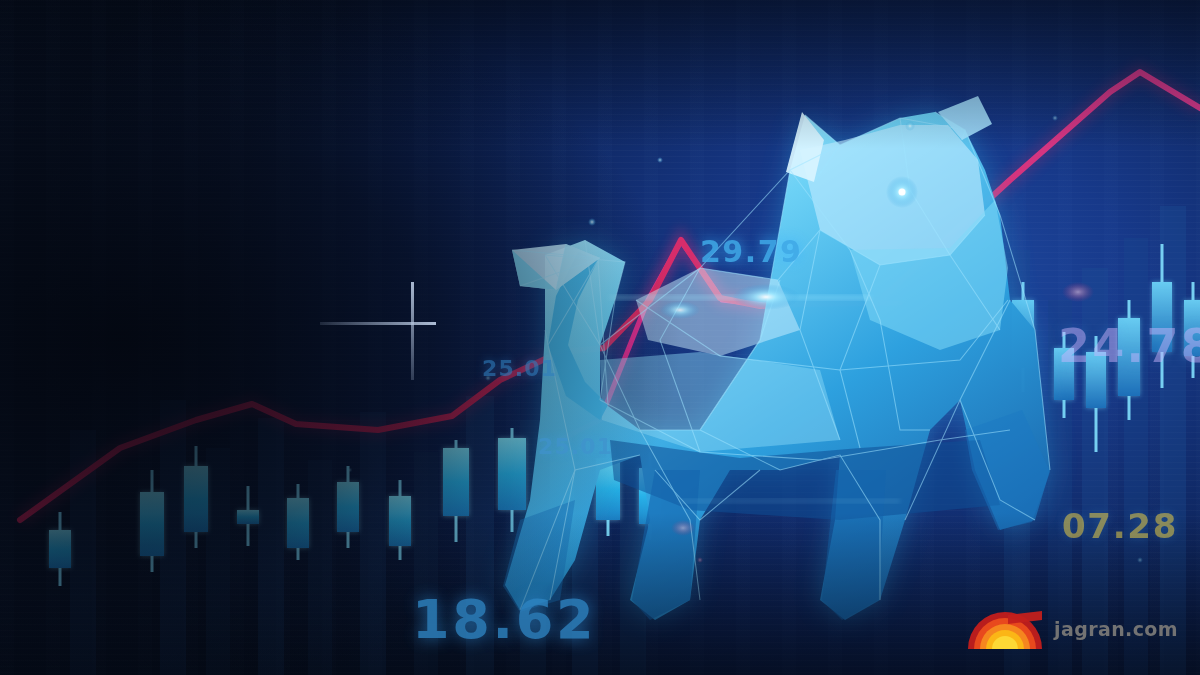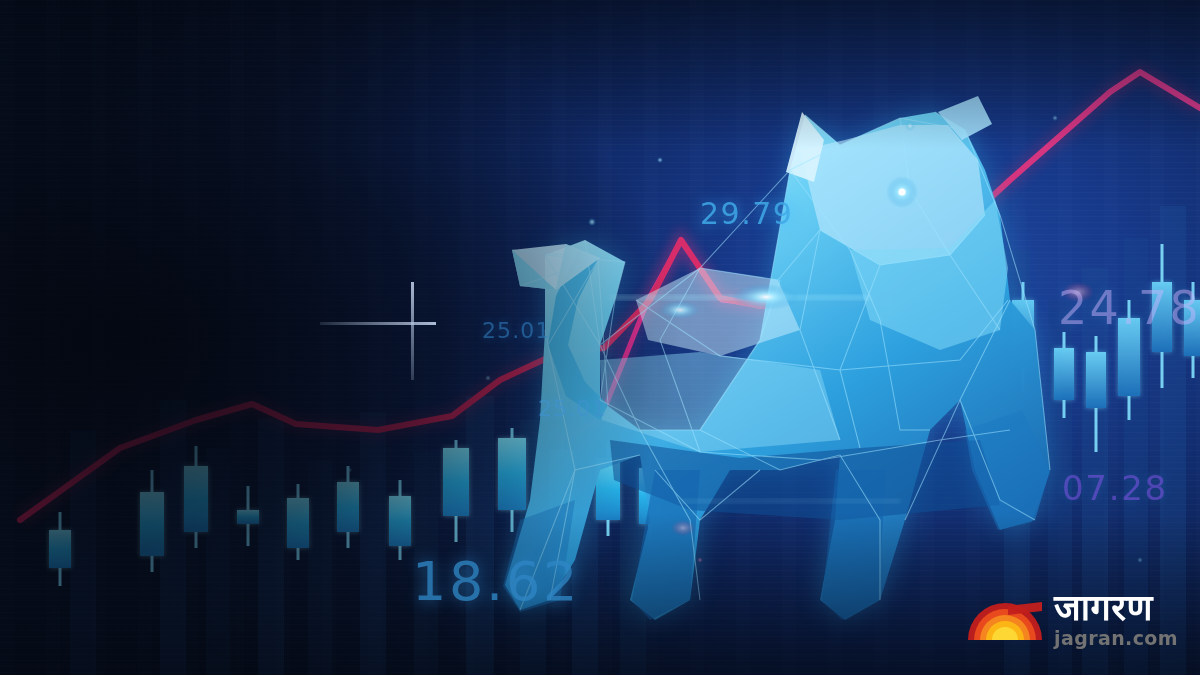--- a/index.html
+++ b/index.html
@@ -60,25 +60,26 @@
     position: absolute;
     inset: 0;
     width: 1200px;
     height: 675px;
   }
 
   
   .ghost-num {
     position: absolute;
     font-family: "DejaVu Sans", sans-serif;
-    font-weight: 400;
+    font-weight: 700;
     letter-spacing: .05em;
     white-space: nowrap;
     pointer-events: none;
     user-select: none;
+    margin-top: 38px;
   }
 
   
   .headline {
     position: absolute;
     left: 140px;
     top: 108px;
     width: 620px;
   }
   .headline .line {
@@ -420,35 +421,34 @@
   </svg>
 
   <div class="bg-vignette"></div>
 
   <div>
     <div class="ghost-num" style="left:700px; top:196px; font-size:30px; color:#3fa9e8; opacity:.88; text-shadow:0 0 14px rgba(60,180,255,.85);">29.79</div>
     <div class="ghost-num" style="left:482px; top:318px; font-size:22px; color:#2f7fc0; opacity:.62; text-shadow:0 0 8px rgba(50,140,220,.6);">25.01</div>
     <div class="ghost-num" style="left:538px; top:396px; font-size:22px; color:#3f93cf; opacity:.70; text-shadow:0 0 8px rgba(60,160,230,.6);">25.01</div>
     <div class="ghost-num" style="left:412px; top:550px; font-size:54px; color:#2f87c6; opacity:.80; text-shadow:0 0 16px rgba(50,150,225,.75);">18.62</div>
     <div class="ghost-num" style="left:1058px; top:281px; font-size:46px; color:#c4b5fd; opacity:.50; text-shadow:0 0 12px rgba(70,160,225,.5);">24.78</div>
-    <div class="ghost-num" style="left:1062px; top:468px; font-size:34px; color:#8b5cf6; opacity:.50; text-shadow:0 0 10px rgba(60,150,215,.5);">07.28</div>
+    <div class="ghost-num" style="left:1062px; top:468px; font-size:34px; color:#fde047; opacity:.50; text-shadow:0 0 10px rgba(60,150,215,.5);">07.28</div>
   </div>
 
   <div class="crosshair-h" style="left:320px; top:322px; width:116px; height:3px;"></div>
   <div class="crosshair-v" style="left:411px; top:282px; width:3px; height:98px;"></div>
 
 
   <div class="logo">
     <div class="logo-sun">
       <i class="sun-a"></i>
         <i class="sun-b"></i>
         <i class="sun-c"></i>
       <i class="sun-d"></i>
         <i class="sun-e"></i>
       <span class="sun-cut"></span>
     </div>
     <div class="logo-text">
-      <div class="logo-hindi">जागरण</div>
       <div class="logo-dotcom">jagran.com</div>
     </div>
   </div>
 
 </div>
 
 </body></html>

